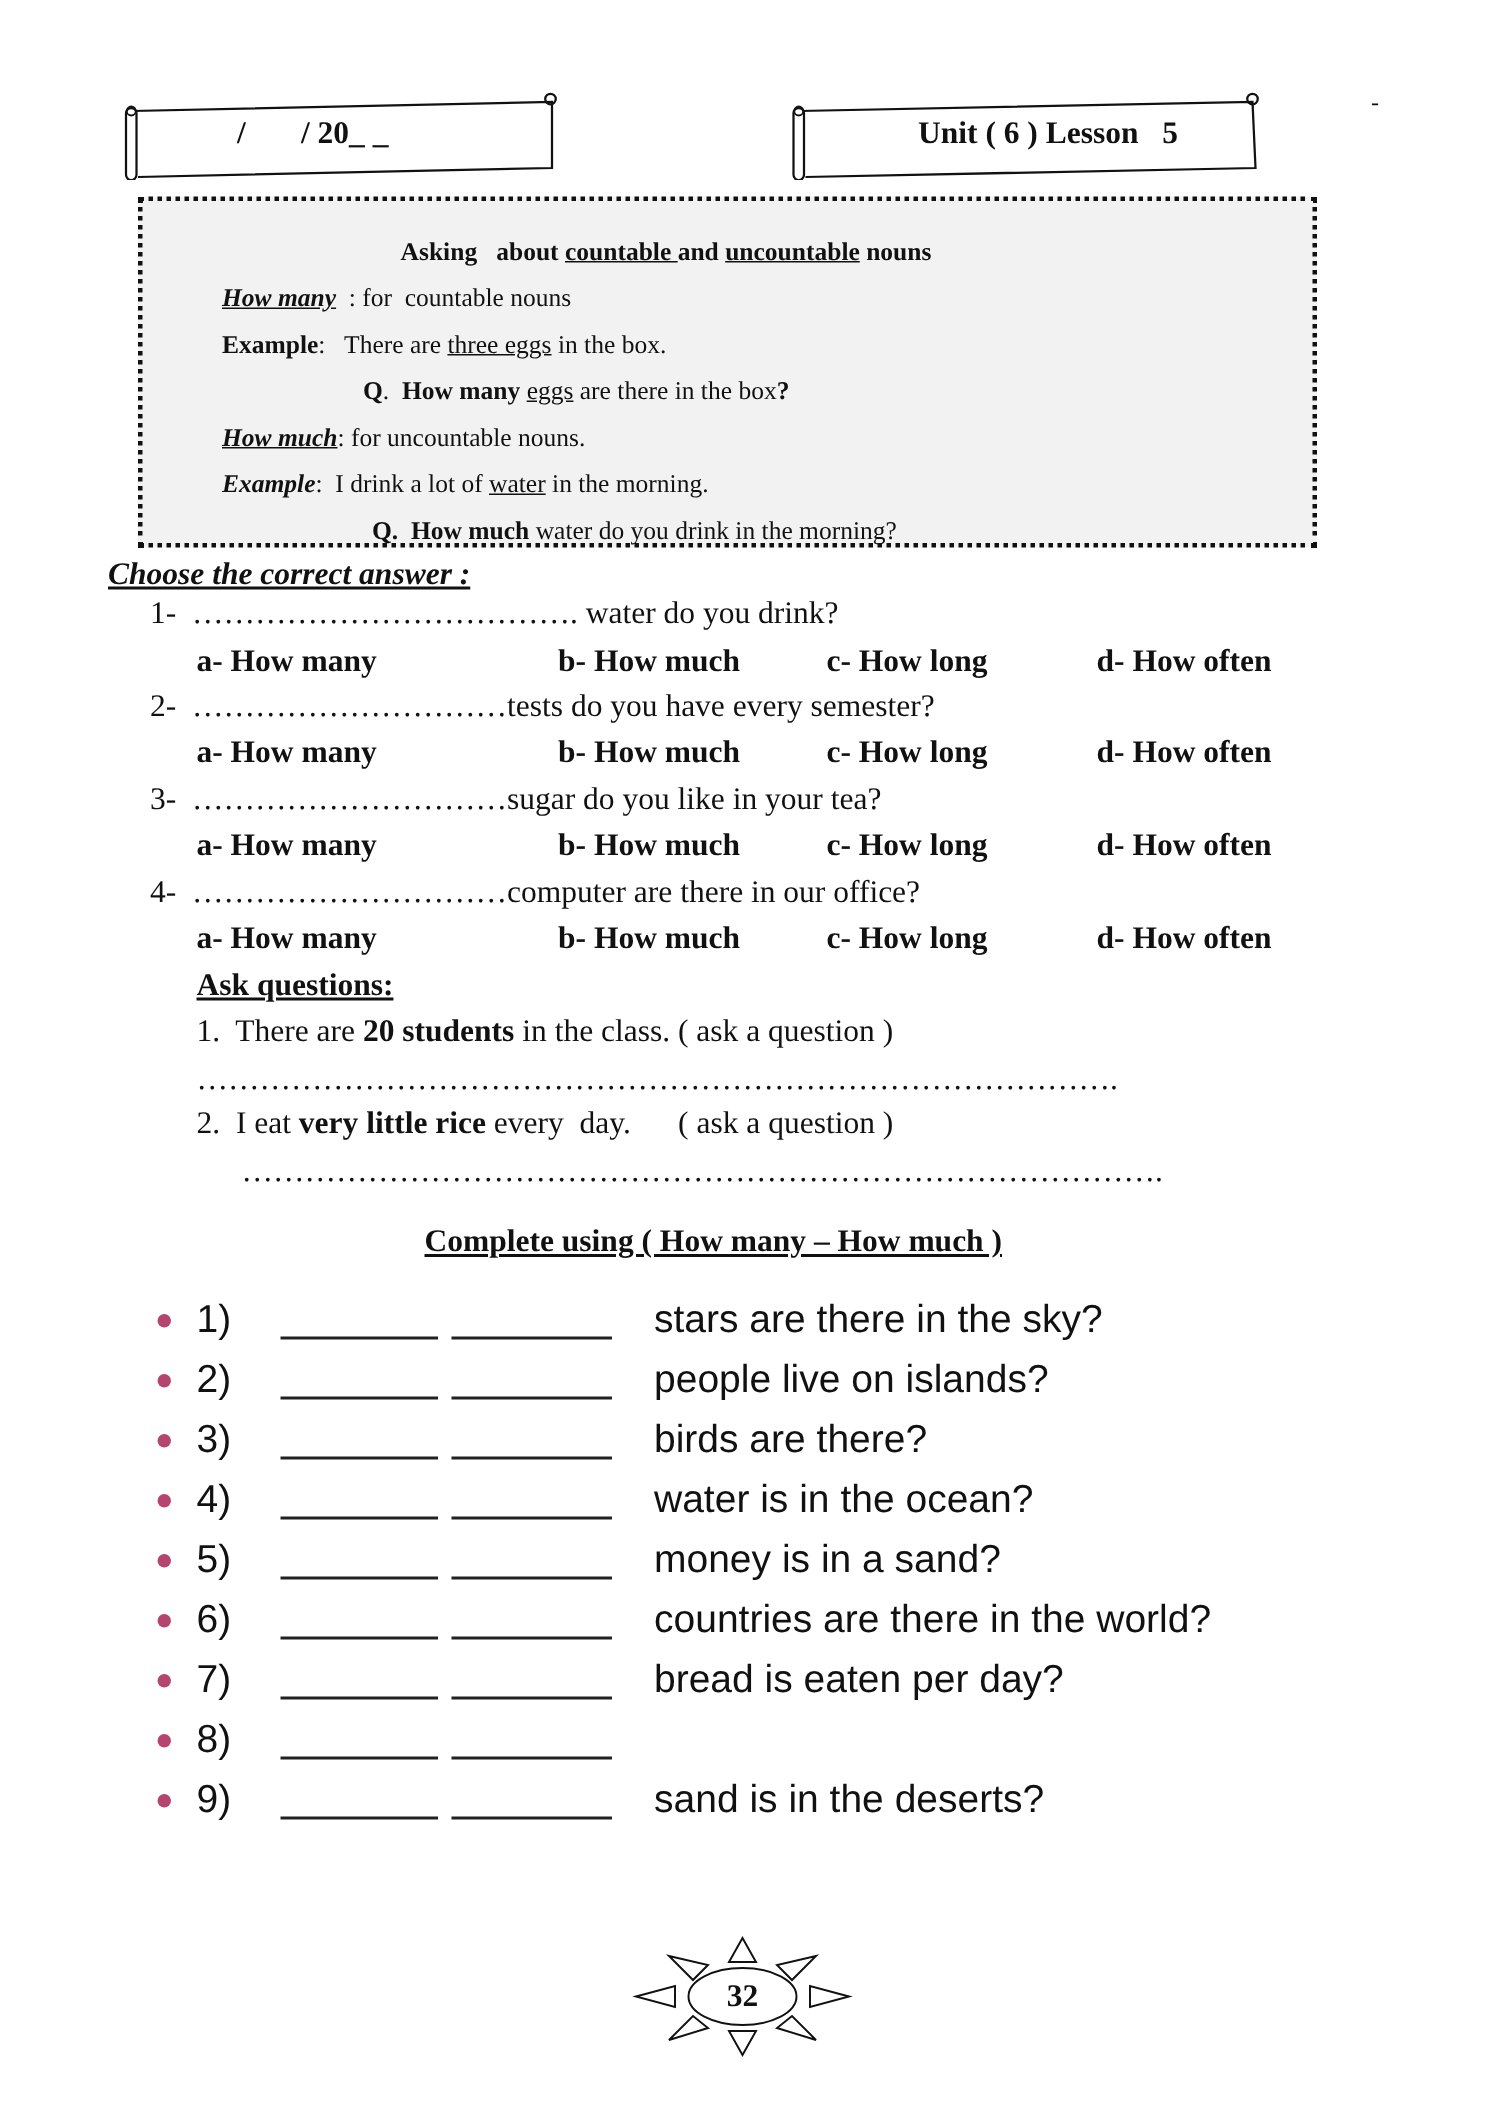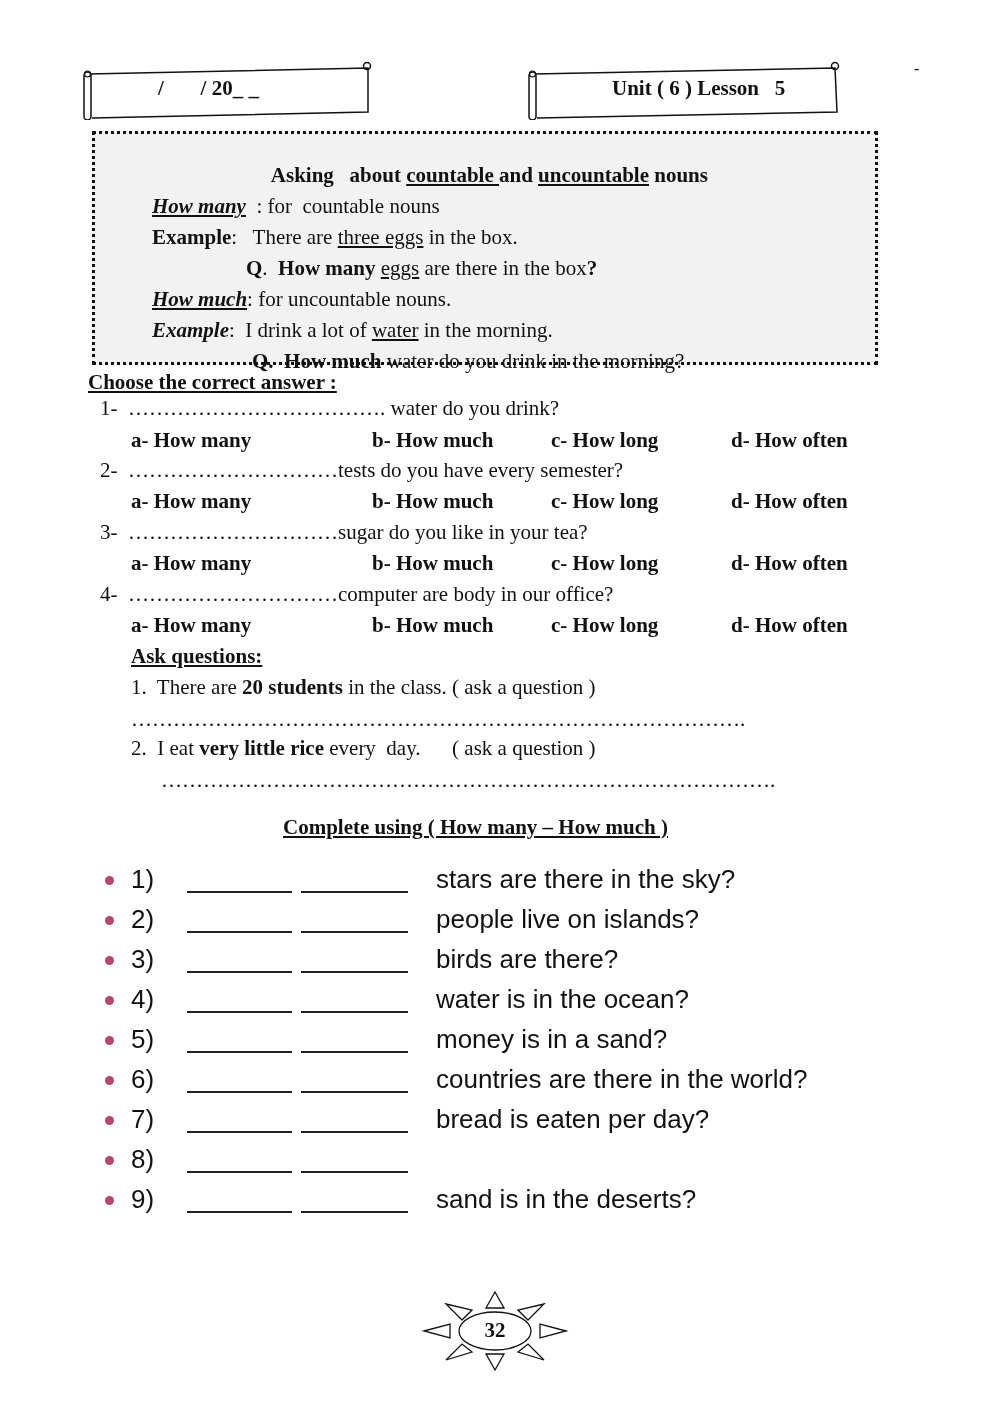--- a/index.html
+++ b/index.html
@@ -5,21 +5,21 @@
   html, body { margin:0; padding:0; background:#ffffff; }
   body { width:992px; height:1403px; position:relative; overflow:hidden;
          font-family:"Liberation Serif", serif; color:#111; }
   .abs { position:absolute; }
   .scroll { position:absolute; height:48px; }
   .scroll svg { position:absolute; left:0; top:0; }
   .scroll-text { position:absolute; left:0; right:0; top:0; height:56px; line-height:56px;
                  font-weight:bold; font-size:21px; }
   .grammar-box { left:92px; top:131px; width:786px; height:234px; background:#f2f2f2;
                  border:3px dotted #111; box-sizing:border-box; }
-  .g-line { position:absolute; font-size:21px; white-space:nowrap; }
+  .g-line { position:absolute; font-size:17px; white-space:nowrap; }
   .u { text-decoration:underline; }
   .b { font-weight:bold; }
   .i { font-style:italic; }
   .sec-title { font-weight:bold; text-decoration:underline; font-size:21px; white-space:nowrap; }
   .q-line { position:absolute; font-size:21px; white-space:nowrap;font-family:Liberation Serif, serif; }
   .opt { position:absolute; font-weight:bold; font-size:21px; white-space:nowrap; }
   .fill-row { position:absolute; left:105px; height:36px; width:860px;
               font-family:"Liberation Sans", sans-serif; font-size:26px; white-space:nowrap; }
   .bullet { position:absolute; left:0; top:12px; width:9px; height:9px; border-radius:50%; background:#b5456e; }
   .num { position:absolute; left:26px; top:0; }
@@ -68,41 +68,41 @@
     <span class="b i u">How much</span><span>: for uncountable nouns.</span>
   </div>
   <div class="g-line" style="left:36px; top:159px; white-space:pre;">
     <span class="b i">Example</span><span>:  I drink a lot of </span><span class="u">water</span><span> in the morning.</span>
   </div>
   <div class="g-line" style="left:136px; top:190px; white-space:pre;">
     <span class="b">Q.</span><span class="b">  How much</span><span> water do you drink in the morning?</span>
   </div>
 </div>
 
-<div class="abs sec-title" style="left:88px; top:370px;">Choose the correct answer :</div>
+<div class="abs sec-title" style="left:72px; top:370px;font-style:italic;">Choose the correct answer :</div>
 
 <div class="q-line" style="left:100px; top:396px; white-space:pre;"><span>1-</span>  <span>………………………………. water do you drink?</span></div>
 <div class="opt" style="left:131px; top:428px;">a-  How many</div>
 <div class="opt" style="left:372px; top:428px;">b- How much</div>
 <div class="opt" style="left:551px; top:428px;">c- How long</div>
 <div class="opt" style="left:731px; top:428px;">d- How often</div>
 
 <div class="q-line" style="left:100px; top:458px; white-space:pre;"><span>2-</span>  <span>…………………………tests do you have every semester?</span></div>
 <div class="opt" style="left:131px; top:489px;">a-  How many</div>
 <div class="opt" style="left:372px; top:489px;">b- How much</div>
 <div class="opt" style="left:551px; top:489px;">c- How long</div>
 <div class="opt" style="left:731px; top:489px;">d- How often</div>
 
 <div class="q-line" style="left:100px; top:520px; white-space:pre;"><span>3-</span>  <span>…………………………sugar do you like in your tea?</span></div>
 <div class="opt" style="left:131px; top:551px;">a-  How many</div>
 <div class="opt" style="left:372px; top:551px;">b- How much</div>
 <div class="opt" style="left:551px; top:551px;">c- How long</div>
 <div class="opt" style="left:731px; top:551px;">d- How often</div>
 
-<div class="q-line" style="left:100px; top:582px; white-space:pre;"><span>4-</span>  <span>…………………………computer are body in our office?</span></div>
+<div class="q-line" style="left:100px; top:582px; white-space:pre;"><span>4-</span>  <span>…………………………computer are there in our office?</span></div>
 <div class="opt" style="left:131px; top:613px;">a-  How many</div>
 <div class="opt" style="left:372px; top:613px;">b- How much</div>
 <div class="opt" style="left:551px; top:613px;">c- How long</div>
 <div class="opt" style="left:731px; top:613px;">d- How often</div>
 
 <div class="abs sec-title" style="left:131px; top:644px;">Ask questions:</div>
 
 <div class="q-line" style="left:131px; top:675px; white-space:pre;"><span>1.</span><span>  There are </span><span class="b">20 students</span><span> in the class. ( ask a question )</span></div>
 <div class="q-line" style="left:131px; top:707px;">…………………………………………………………………………….</div>
 

